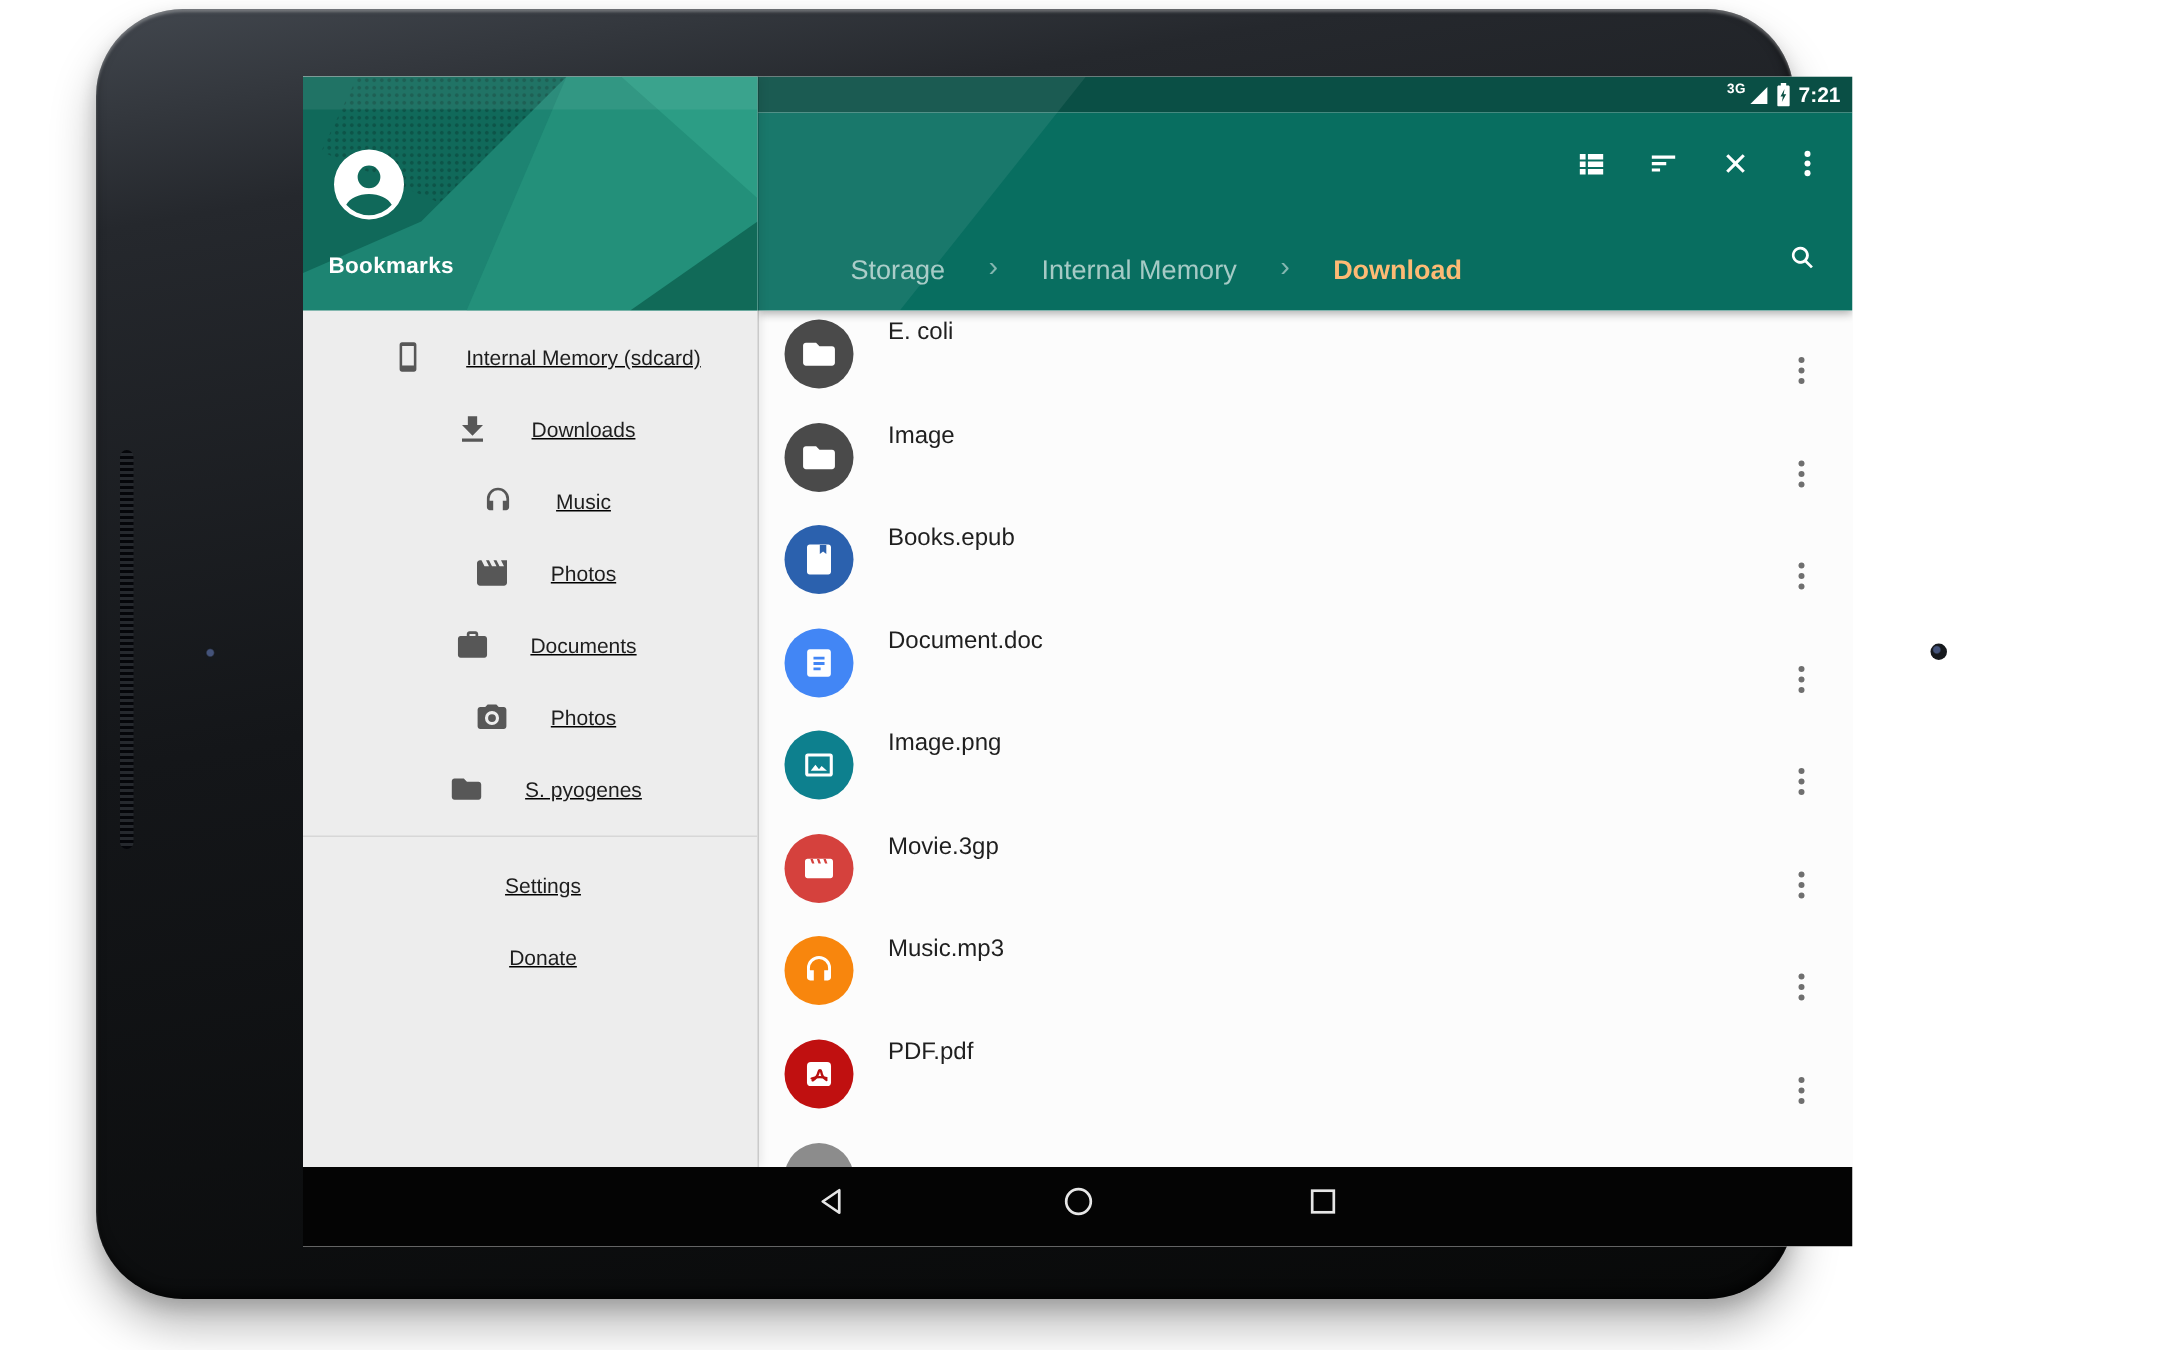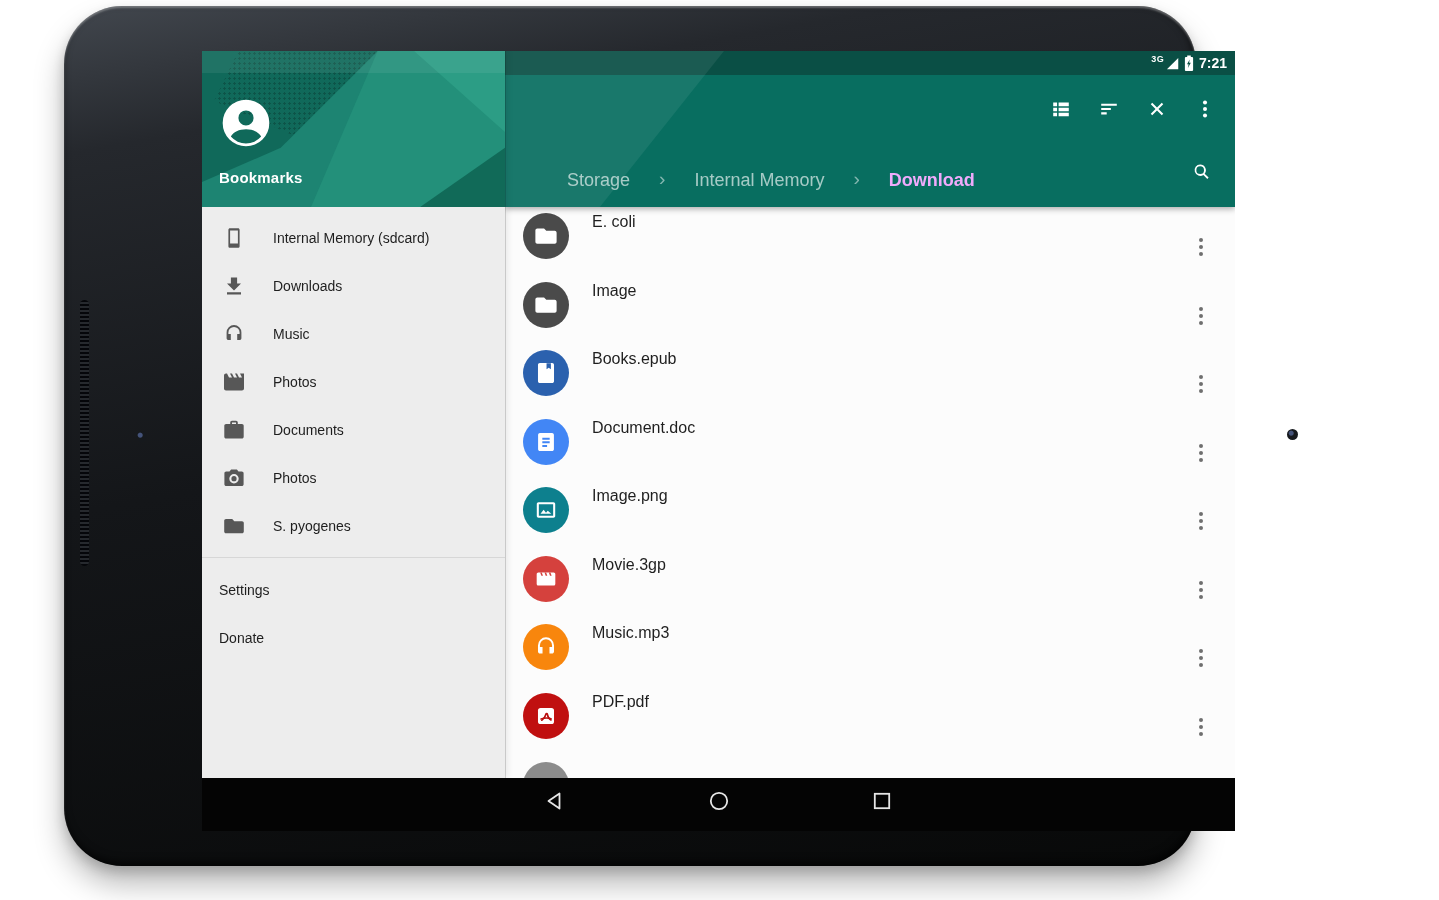--- a/index.html
+++ b/index.html
@@ -30,44 +30,44 @@
   .sb-3g{font-size:9px;font-weight:700;letter-spacing:.3px;margin-right:-3px;transform:translateY(-4px);}
   .sb-signal,.sb-signal svg{width:13px;height:13px;display:block;}
   .sb-battery,.sb-battery svg{width:10px;height:16px;display:block;}
   .sb-time{font-size:14px;font-weight:700;text-align:right;}
   .appbar{position:relative;height:132px;background:#086e60;}
   .toolbar{position:absolute;top:23px;right:19px;display:flex;gap:26px;}
   .tb-icon{width:22px;height:22px;cursor:pointer;}
   .tb-icon svg{width:22px;height:22px;fill:#fff;display:block;}
   .breadcrumb{position:absolute;left:62px;top:94px;display:flex;align-items:center;gap:29px;white-space:nowrap;}
   .crumb{font-size:18px;color:rgba(255,255,255,.64);cursor:pointer;}
-  .crumb.active{color:#f0abfc;font-weight:700;}
+  .crumb.active{color:#fdba74;font-weight:700;}
   .crumb-sep{font-size:19px;color:rgba(255,255,255,.5);transform:translateY(-1px);}
   .search-btn{position:absolute;right:22px;top:86px;width:22px;height:22px;cursor:pointer;}
   .search-btn svg{width:22px;height:22px;fill:#fff;display:block;}
   .glare{position:absolute;inset:0;background:rgba(255,255,255,.07);
          clip-path:polygon(0 0,30% 0,13% 100%,0 100%);pointer-events:none;}
 
   
   .drawer{position:absolute;left:0;top:0;width:303px;height:727px;background:#ededed;z-index:3;
-          box-shadow:1px 0 0 rgba(0,0,0,.15),3px 0 6px rgba(0,0,0,.08);}
+          box-shadow:1px 0 0 rgba(0,0,0,.15),3px 0 6px rgba(0,0,0,.08);text-decoration:underline;}
   .drawer-header{position:relative;height:156px;background:#1d8472;overflow:hidden;}
   .dh-shape{position:absolute;inset:0;}
   .dh-s1{background:#10695a;clip-path:polygon(0 0,58% 0,26% 62%,0 84%);}
   .dh-dots{position:absolute;inset:0;background-image:radial-gradient(rgba(0,0,0,.20) 1px,transparent 1.4px);
            background-size:5px 5px;clip-path:polygon(12% 0,58% 0,30% 54%,4% 32%);}
   .dh-s2{background:#23907a;clip-path:polygon(58% 0,100% 0,100% 100%,36% 100%);}
   .dh-s3{background:#2c9d85;clip-path:polygon(70% 0,100% 0,100% 52%);}
   .dh-s4{background:#116a58;clip-path:polygon(72% 100%,100% 62%,100% 100%);}
   .dh-glare{position:absolute;left:0;top:0;right:0;height:22px;background:rgba(255,255,255,.07);}
   .avatar{position:absolute;left:16px;top:44px;width:56px;height:56px;}
   .avatar svg{width:56px;height:56px;display:block;}
   .drawer-title{position:absolute;left:17px;top:118px;color:#fff;font-size:15px;font-weight:700;letter-spacing:.2px;}
   .drawer-list{padding-top:7px;}
-  .drawer-item{height:48px;display:flex;align-items:center;padding-left:20px;cursor:pointer;}
+  .drawer-item{height:48px;display:flex;align-items:center;padding-left:20px;cursor:pointer;justify-content:center;}
   .di-icon{width:24px;height:24px;margin-right:27px;flex:none;}
   .di-icon svg{width:24px;height:24px;fill:#575757;display:block;}
   .di-label{font-size:14px;color:#1e1e1e;}
   .drawer-divider{height:1px;background:#d7d7d7;margin:7px 0 8px;}
   .drawer-footer .drawer-item{padding-left:17px;}
 
   
   .file-list{position:absolute;left:303px;top:156px;width:730px;height:571px;background:#fcfcfc;
              padding-top:6px;box-sizing:border-box;overflow:hidden;z-index:1;}
   .file-row{height:68.5px;display:flex;align-items:flex-start;padding-left:18px;position:relative;cursor:pointer;}

